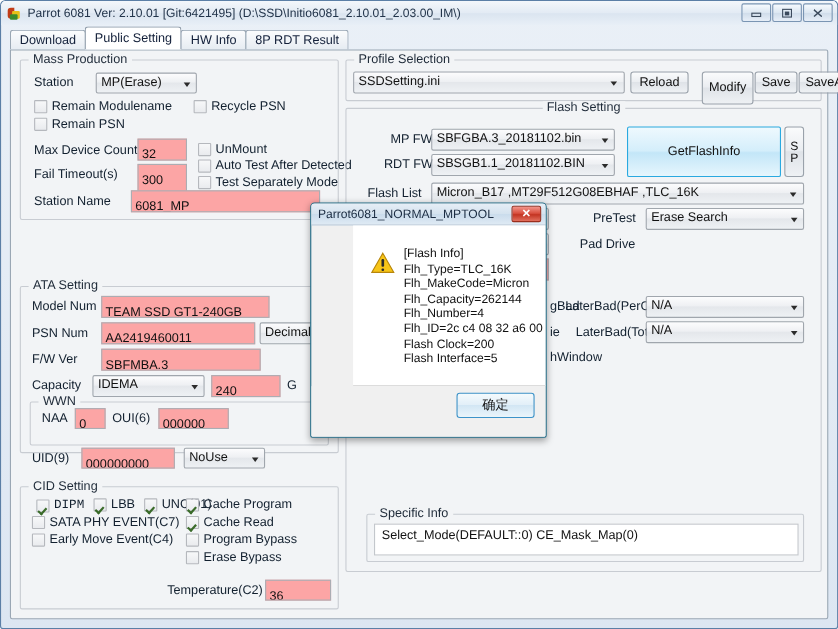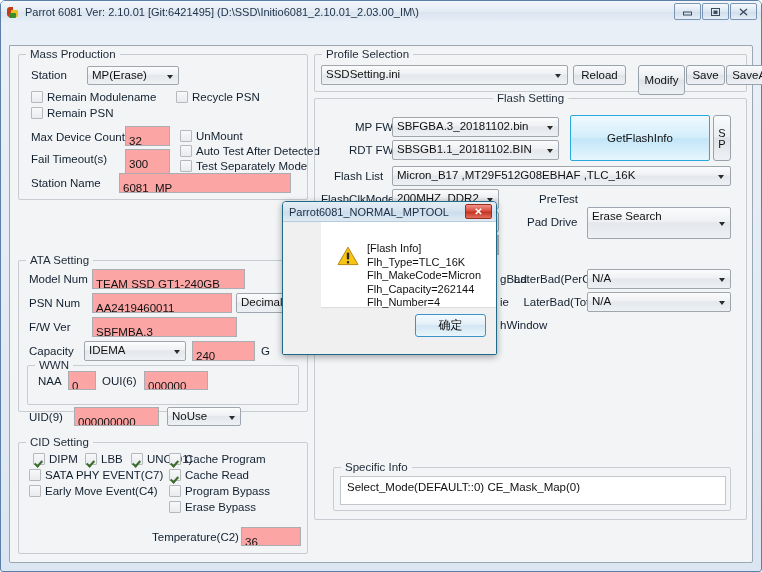--- a/index.html
+++ b/index.html
@@ -115,21 +115,21 @@
   .cb.on .box::before {
     content:""; position:absolute; left:3.5px; top:1px; width:4px; height:8px;
   }
   
   .infobox {
     position:absolute; background:#fff; border:1px solid #c3c7cc;
     font-size:11.5px; color:#111; padding:4px 6px;
   }
   
   #dlg {
-    position:absolute; left:281px; top:200px; width:215px; height:154px;
+    position:absolute; left:281px; top:183px; width:215px; height:214px;
     background:#f0f0f0; border:1px solid #1f6a86; border-radius:4px 4px 2px 2px;
     box-shadow:0 2px 7px rgba(0,0,0,0.35);
     overflow:hidden;
   }
   #dlg-title {
     position:absolute; left:0; top:0; right:0; height:20px;
     background:linear-gradient(to bottom,#e6eef6 0%,#d5e3ef 48%,#cadcec 52%,#dfeaf4 100%);
     display:flex; align-items:center; padding-left:6px;
     border-bottom:1px solid #b9cbdb;
   }
@@ -185,20 +185,26 @@
       </div>
       <div class="wbtn">
         <svg width="11" height="10" viewBox="0 0 11 10">
             <path d="M2 2 L9 8 M9 2 L2 8" stroke="#3b4a5c" stroke-width="1.3" fill="none"></path>
             <path d="M2 2 L2.5 2 M8.5 8 L9 8" stroke="#3b4a5c" stroke-width="1"></path>
           </svg>
       </div>
     </div>
   </div>
 
+  <div id="tabstrip">
+    <div class="tab">Download</div>
+    <div class="tab active">Public Setting</div>
+    <div class="tab">HW Info</div>
+    <div class="tab">8P RDT Result</div>
+  </div>
 
   <div id="tabpage">
 
     <div class="grp" style="left:8px; top:8px; width:290px; height:146px;">
       <span class="cap">Mass Production</span>
 
       <span class="lbl" style="left:12px; top:14px;">Station</span>
       <div class="cmb" style="left:68px; top:11px; width:92px; height:19px;">MP(Erase)</div>
 
       <div class="cb" style="left:12px; top:36px;">
@@ -264,21 +270,21 @@
       </div>
 
       <span class="lbl" style="left:10px; top:150px;">UID(9)</span>
       <div class="tin" style="left:55px; top:146px; width:85px; height:19px;">000000000</div>
       <div class="cmb" style="left:148px; top:146px; width:74px; height:19px;">NoUse</div>
     </div>
 
     <div class="grp" style="left:8px; top:396px; width:290px; height:112px;">
       <span class="cap">CID Setting</span>
 
-      <div class="cb on" style="left:14px; top:10px;">
+      <div class="cb on" style="left:14px; top:10px;font-family:Liberation Mono, monospace;">
         <span class="box"></span>
         <span>DIPM</span>
       </div>
       <div class="cb on" style="left:66px; top:10px;">
         <span class="box"></span>
         <span>LBB</span>
       </div>
       <div class="cb on" style="left:112px; top:10px;">
         <span class="box"></span>
         <span>UNC(01)</span>
@@ -338,21 +344,21 @@
 
       <span class="lbl" style="left:19px; top:71px;">Flash List</span>
       <div class="cmb wide" style="left:77px; top:67px; width:339px; height:20px;">Micron_B17         ,MT29F512G08EBHAF        ,TLC_16K</div>
 
       <span class="lbl" style="left:6px; top:94px;">FlashClkMode</span>
       <div class="cmb" style="left:77px; top:90px; width:107px; height:20px;">200MHZ_DDR2</div>
       <div class="cmb" style="left:77px; top:113px; width:107px; height:20px;"></div>
       <div class="tin" style="left:77px; top:136px; width:107px; height:20px;"></div>
 
       <span class="lbl" style="left:224px; top:94px;">PreTest</span>
-      <div class="cmb" style="left:272px; top:90px; width:144px; height:32px;margin-top:18px;">Erase Search</div>
+      <div class="cmb" style="left:272px; top:90px; width:144px; height:20px;">Erase Search</div>
 
       <span class="lbl" style="left:212px; top:117px;">Pad Drive</span>
 
       <span class="lbl" style="left:185px; top:174px;">gBad</span>
       <span class="lbl" style="left:185px; top:197px;">ie</span>
       <span class="lbl" style="left:185px; top:220px;">hWindow</span>
 
       <span class="lbl" style="left:197px; top:174px; left:auto; right:144px;">LaterBad(PerCE)</span>
       <div class="cmb" style="left:272px; top:170px; width:144px; height:20px;">N/A</div>
 

